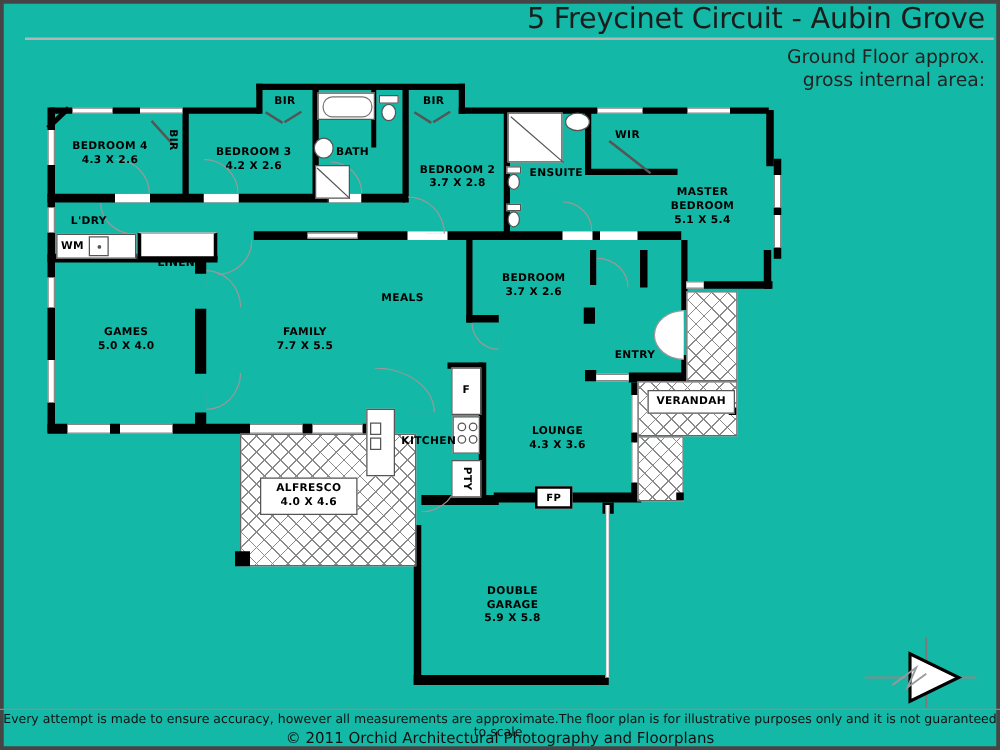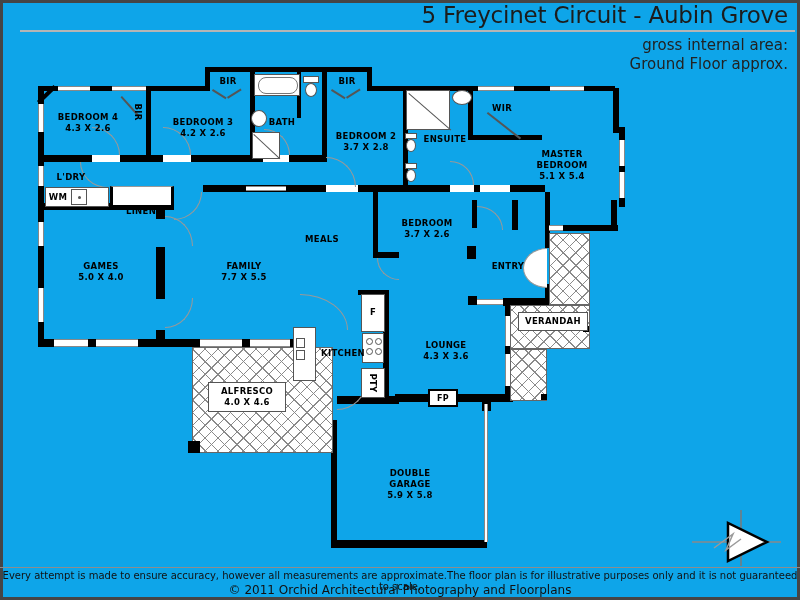--- a/index.html
+++ b/index.html
@@ -1,16 +1,16 @@
 <!DOCTYPE html>
 <html><head>
 <meta charset="utf-8">
 <style>
   html,body{margin:0;padding:0;background:#e8e8e8;}
-  .page{position:relative;width:800px;height:600px;background:#0ea5e9;overflow:hidden;
+  .page{position:relative;width:800px;height:600px;background:#14b8a6;overflow:hidden;
         box-shadow:inset 0 0 0 3px #454545;
         font-family:"DejaVu Sans","Liberation Sans",sans-serif;}
   .title{position:absolute;top:2px;right:12px;font-size:23px;color:#1c1c1c;letter-spacing:-0.2px;white-space:nowrap;}
   .title-rule{position:absolute;top:30px;left:20px;right:5px;height:2px;background:#b5b5b5;}
   .area-info{position:absolute;top:36px;right:12px;text-align:right;font-size:15px;line-height:19px;color:#222;}
   .w{position:absolute;background:#000;}
   .diag{position:absolute;background:#000;transform-origin:0 0;}
   .tline{position:absolute;background:#555;transform-origin:0 0;}
   .win{position:absolute;background:#fff;border-top:1px solid #888;border-bottom:1px solid #888;box-sizing:border-box;}
   .winv{position:absolute;background:#fff;border-left:1px solid #888;border-right:1px solid #888;box-sizing:border-box;}
@@ -37,22 +37,22 @@
   .north{position:absolute;left:688px;top:506px;width:98px;height:62px;}
 </style>
 </head>
 <body>
 
 <div class="page">
 
   <div class="title">5 Freycinet Circuit - Aubin Grove</div>
   <div class="title-rule"></div>
   <div class="area-info">
+    <div>Ground Floor approx.</div>
     <div>gross internal area:</div>
-    <div>Ground Floor approx.</div>
   </div>
 
   <div class="w" style="left:40px;top:86px;width:168px;height:5px"></div>
   <div class="diag" style="left:37px;top:101px;width:23px;height:4px;transform:rotate(-44deg)"></div>
   <div class="w" style="left:205px;top:67px;width:5px;height:24px"></div>
   <div class="w" style="left:205px;top:67px;width:167px;height:5px"></div>
   <div class="w" style="left:367px;top:67px;width:5px;height:24px"></div>
   <div class="w" style="left:367px;top:86px;width:248px;height:5px"></div>
   <div class="w" style="left:613px;top:88px;width:6px;height:45px"></div>
   <div class="w" style="left:619px;top:127px;width:6px;height:80px"></div>
@@ -223,21 +223,21 @@
     <div>ALFRESCO</div>
     <div>4.0 X 4.6</div>
   </div>
   <div class="lbl" style="left:410px;top:468px">
     <div>DOUBLE</div>
     <div>GARAGE</div>
     <div>5.9 X 5.8</div>
   </div>
 
   <div class="lbl" style="left:322px;top:234px">MEALS</div>
-  <div class="lbl" style="left:508px;top:261px">ENTRY</div>
+  <div class="lbl" style="left:508px;top:279px">ENTRY</div>
   <div class="lbl" style="left:553px;top:316px">VERANDAH</div>
   <div class="lbl" style="left:343px;top:348px">KITCHEN</div>
   <div class="lbl" style="left:282px;top:117px">BATH</div>
   <div class="lbl" style="left:445px;top:134px">ENSUITE</div>
   <div class="lbl" style="left:502px;top:103px">WIR</div>
   <div class="lbl" style="left:71px;top:172px">L'DRY</div>
   <div class="lbl" style="left:58px;top:192px">WM</div>
   <div class="lbl" style="left:141px;top:206px">LINEN</div>
   <div class="vlbl" style="left:138px;top:112px">BIR</div>
   <div class="lbl" style="left:228px;top:76px">BIR</div>

